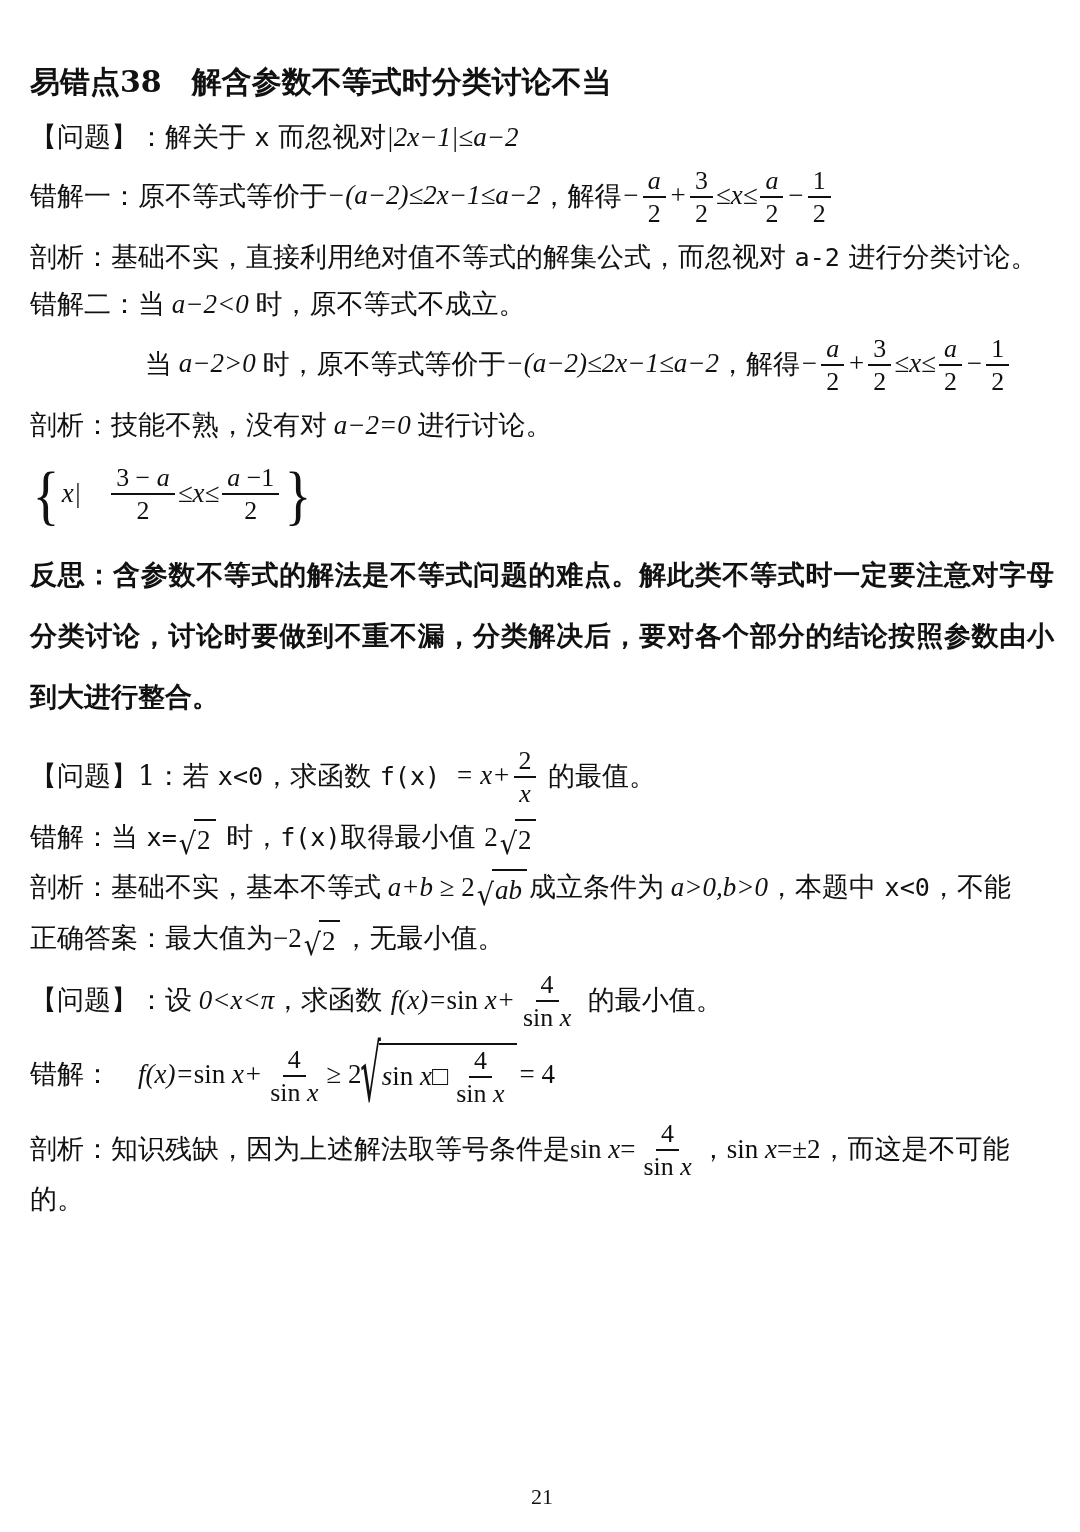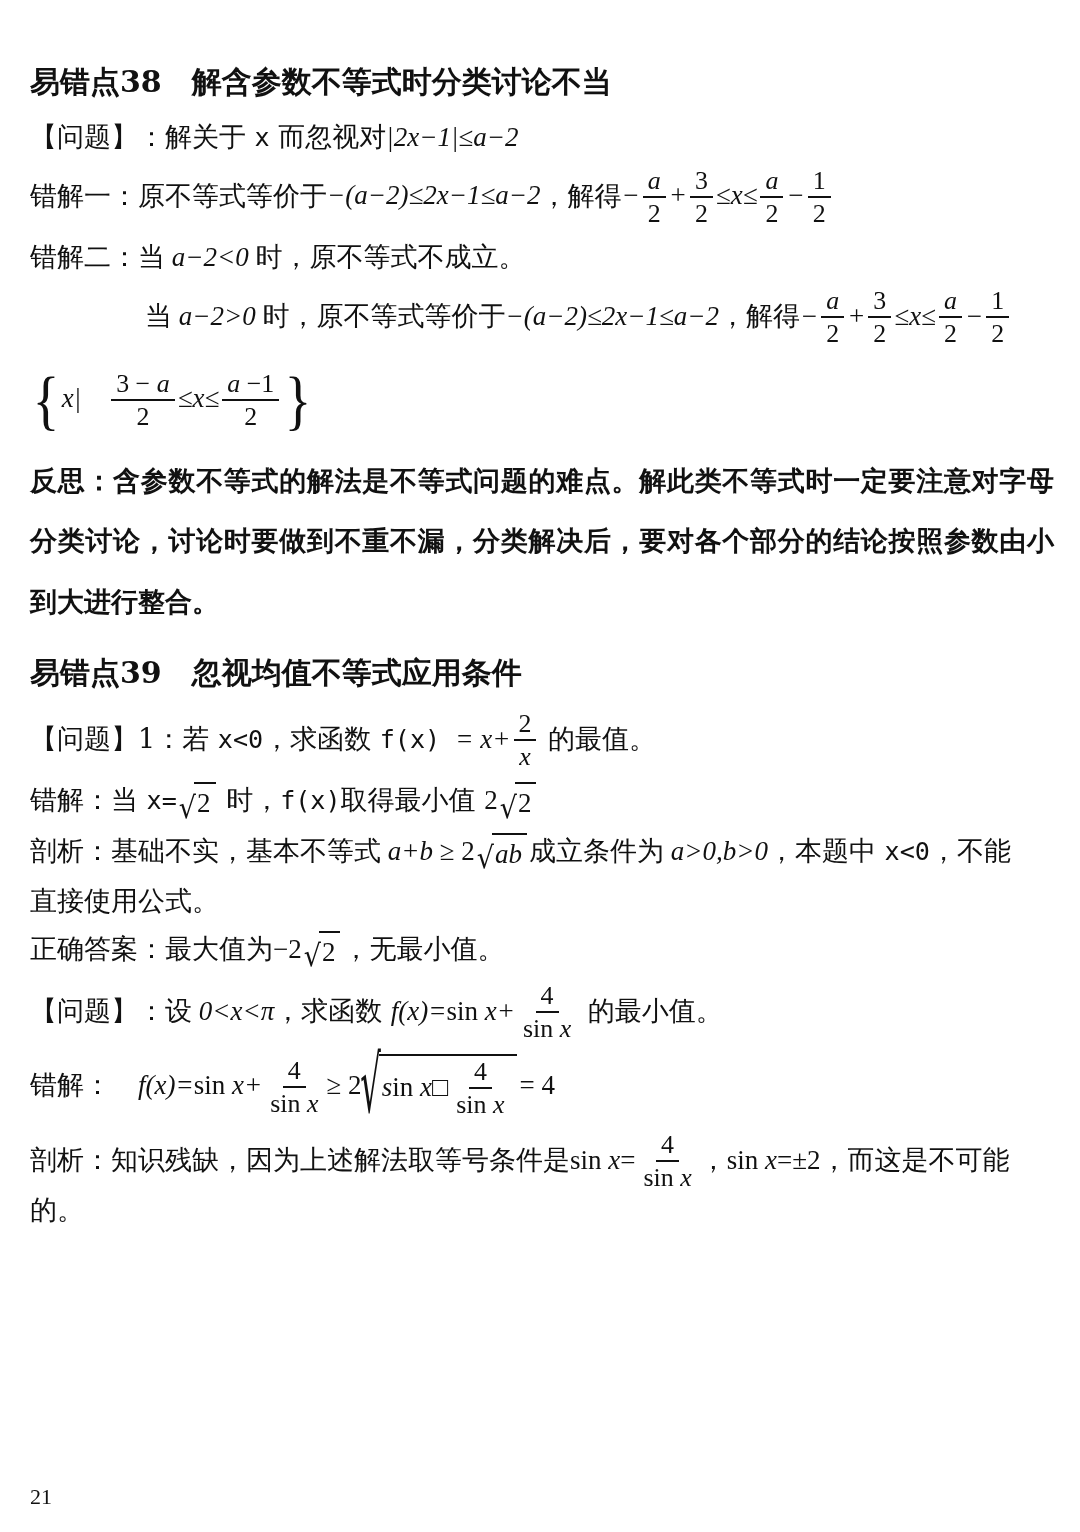--- a/index.html
+++ b/index.html
@@ -24,21 +24,21 @@
   .sqrt .rad{line-height:1;transform-origin:78% 92%;transform:scaleY(var(--sy,1.12)) scaleX(var(--sx,1));}
   .sqrt .vinc{border-top:2.5px solid #111;padding:1px 5px 0 3px;margin-left:-2px;}
   .sqrt.big{align-items:center;}
   .sqrt.big .rad{--sy:2.9;--sx:1.2;align-self:flex-end;}
   .bigb{font-family:"Liberation Serif",serif;font-size:2.45em;font-weight:400;
         display:inline-block;vertical-align:middle;line-height:0.75;
         transform:scaleX(0.85);}
   .indent1{padding-left:115px;}
   .justify{text-align:justify;line-height:2.25;margin:18px 0;font-weight:bold;}
   .setline{margin:20px 0;}
-  .pageno{flex:0 0 auto;font-family:"Liberation Serif",serif;
+  .pageno{flex:0 0 auto;text-align:center;font-family:"Liberation Serif",serif;
           font-size:22px;padding:6px 0 4px 0;}
 </style>
 </head>
 <body>
 
 <div class="page">
   <div class="doc" id="doc">
       <div class="para heading"><span class="cn">易错点38　解含参数不等式时分类讨论不当</span></div>
       <div class="para"><span class="cn">【问题】：解关于 </span><span class="mono">x</span><span class="cn"> 而忽视对</span><span class="m">|2x−1|≤a−2</span></div>
       <div class="para"><span class="cn">错解一：原不等式等价于</span><span class="m">−(a−2)≤2x−1≤a−2</span><span class="cn">，解得</span><span class="m">−</span><span class="frac">
@@ -47,59 +47,59 @@
         </span><span class="m">+</span><span class="frac">
           <span class="top"><span class="n">3</span></span>
           <span class="bot"><span class="n">2</span></span>
         </span><span class="m">≤x≤</span><span class="frac">
           <span class="top"><span class="m">a</span></span>
           <span class="bot"><span class="n">2</span></span>
         </span><span class="m">−</span><span class="frac">
           <span class="top"><span class="n">1</span></span>
           <span class="bot"><span class="n">2</span></span>
         </span></div>
+      <div class="para"><span class="cn">剖析：基础不实，直接利用绝对值不等式的解集公式，而忽视对 </span><span class="mono">a-2</span><span class="cn"> 进行分类讨论。</span></div>
       <div class="para"><span class="cn">错解二：当</span><span class="m"> a−2&lt;0 </span><span class="cn">时，原不等式不成立。</span></div>
       <div class="para indent1"><span class="cn">当</span><span class="m"> a−2&gt;0 </span><span class="cn">时，原不等式等价于</span><span class="m">−(a−2)≤2x−1≤a−2</span><span class="cn">，解得</span><span class="m">−</span><span class="frac">
           <span class="top"><span class="m">a</span></span>
           <span class="bot"><span class="n">2</span></span>
         </span><span class="m">+</span><span class="frac">
           <span class="top"><span class="n">3</span></span>
           <span class="bot"><span class="n">2</span></span>
         </span><span class="m">≤x≤</span><span class="frac">
           <span class="top"><span class="m">a</span></span>
           <span class="bot"><span class="n">2</span></span>
         </span><span class="m">−</span><span class="frac">
           <span class="top"><span class="n">1</span></span>
           <span class="bot"><span class="n">2</span></span>
         </span></div>
+      <div class="para"><span class="cn">剖析：技能不熟，没有对</span><span class="m"> a−2=0 </span><span class="cn">进行讨论。</span></div>
       <div class="para setline"><span class="bigb">{</span><span class="m">x|</span><span class="cn">　</span><span class="frac">
           <span class="top"><span class="n">3 − </span><span class="m">a</span></span>
           <span class="bot"><span class="n">2</span></span>
         </span><span class="m">≤x≤</span><span class="frac">
           <span class="top"><span class="m">a</span><span class="n"> −1</span></span>
           <span class="bot"><span class="n">2</span></span>
         </span><span class="bigb">}</span></div>
       <div class="para justify"><span class="cn">反思：含参数不等式的解法是不等式问题的难点。解此类不等式时一定要注意对字母分类讨论，讨论时要做到不重不漏，分类解决后，要对各个部分的结论按照参数由小到大进行整合。</span></div>
-      <div class="para heading"><span class="cn">易错点39　忽视均值不等式应用条件</span></div>
       <div class="para"><span class="cn">【问题】1：若 </span><span class="mono">x&lt;0</span><span class="cn">，求函数 </span><span class="mono">f(x) </span><span class="m">= x+</span><span class="frac">
           <span class="top"><span class="n">2</span></span>
           <span class="bot"><span class="m">x</span></span>
         </span><span class="cn"> 的最值。</span></div>
       <div class="para"><span class="cn">错解：当 </span><span class="mono">x=</span><span class="sqrt">
           <span class="rad">√</span>
           <span class="vinc"><span class="n">2</span></span>
         </span><span class="cn"> 时，</span><span class="mono">f(x)</span><span class="cn">取得最小值 </span><span class="n">2</span><span class="sqrt">
           <span class="rad">√</span>
           <span class="vinc"><span class="n">2</span></span>
         </span></div>
       <div class="para"><span class="cn">剖析：基础不实，基本不等式</span><span class="m"> a+b </span><span class="n">≥ 2</span><span class="sqrt">
           <span class="rad">√</span>
           <span class="vinc"><span class="m">ab</span></span>
         </span><span class="cn">成立条件为</span><span class="m"> a&gt;0,b&gt;0</span><span class="cn">，本题中 </span><span class="mono">x&lt;0</span><span class="cn">，不能</span></div>
-      <div class="para"><span class="cn">直接使用公式。</span></div>
       <div class="para"><span class="cn">正确答案：最大值为</span><span class="n">−2</span><span class="sqrt">
           <span class="rad">√</span>
           <span class="vinc"><span class="n">2</span></span>
         </span><span class="cn">，无最小值。</span></div>
       <div class="para"><span class="cn">【问题】：设</span><span class="m"> 0&lt;x&lt;π</span><span class="cn">，求函数 </span><span class="m">f(x)=</span><span class="n">sin</span><span class="m"> x+</span><span class="frac">
           <span class="top"><span class="n">4</span></span>
           <span class="bot"><span class="n">sin </span><span class="m">x</span></span>
         </span><span class="cn"> 的最小值。</span></div>
       <div class="para"><span class="cn">错解：　</span><span class="m">f(x)=</span><span class="n">sin</span><span class="m"> x+</span><span class="frac">
           <span class="top"><span class="n">4</span></span>

